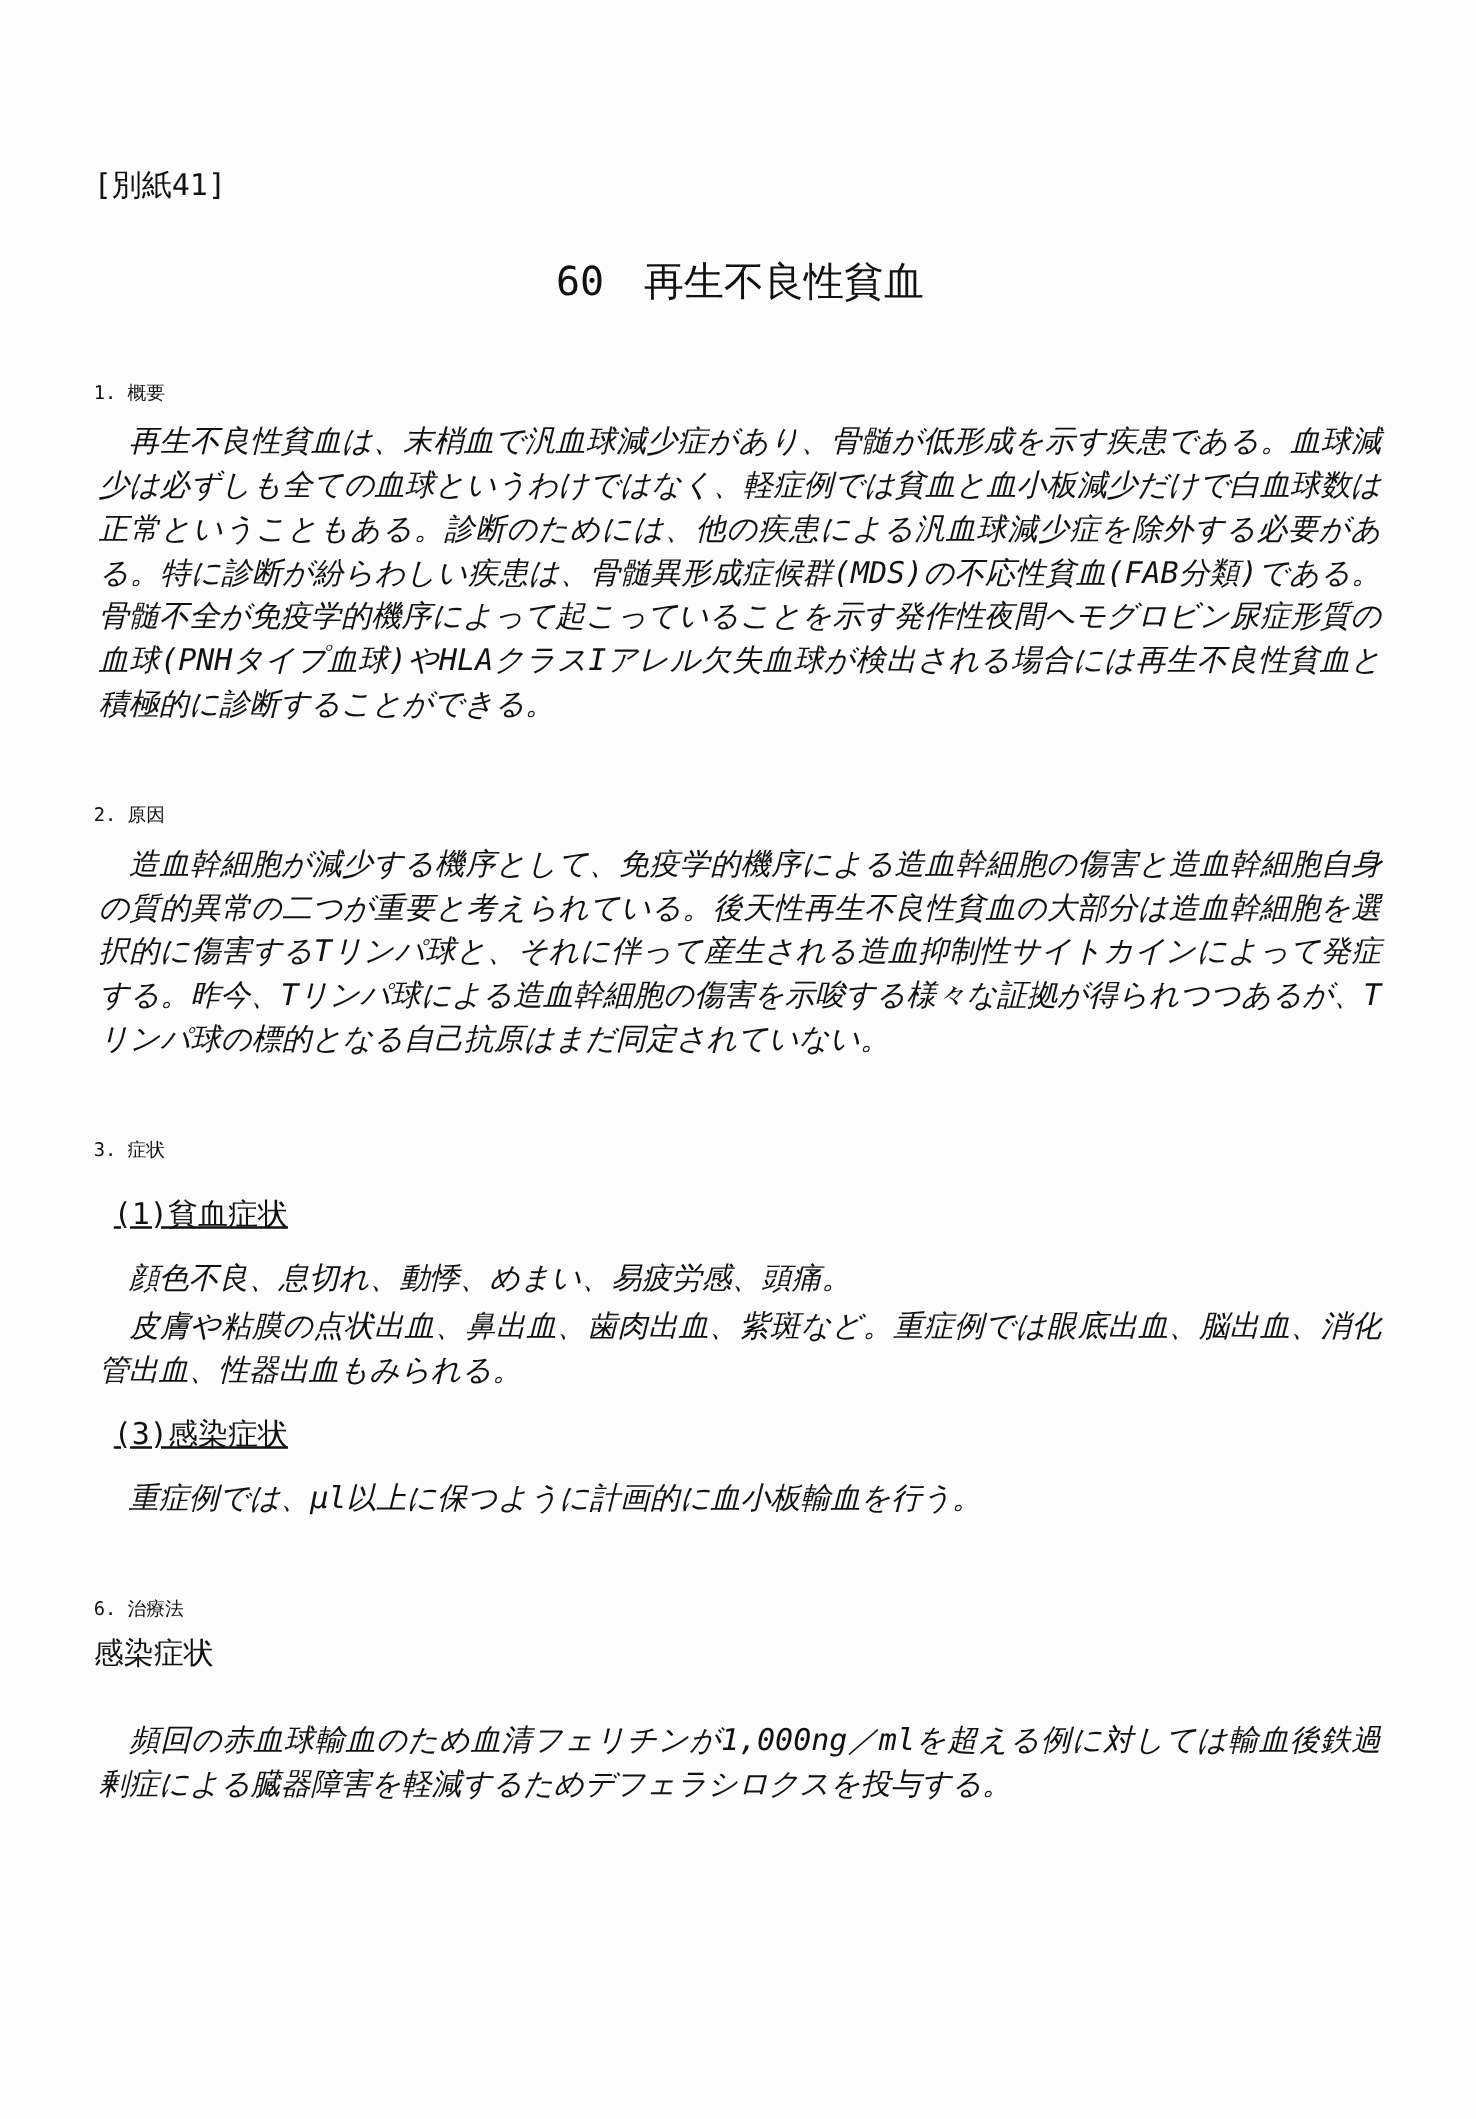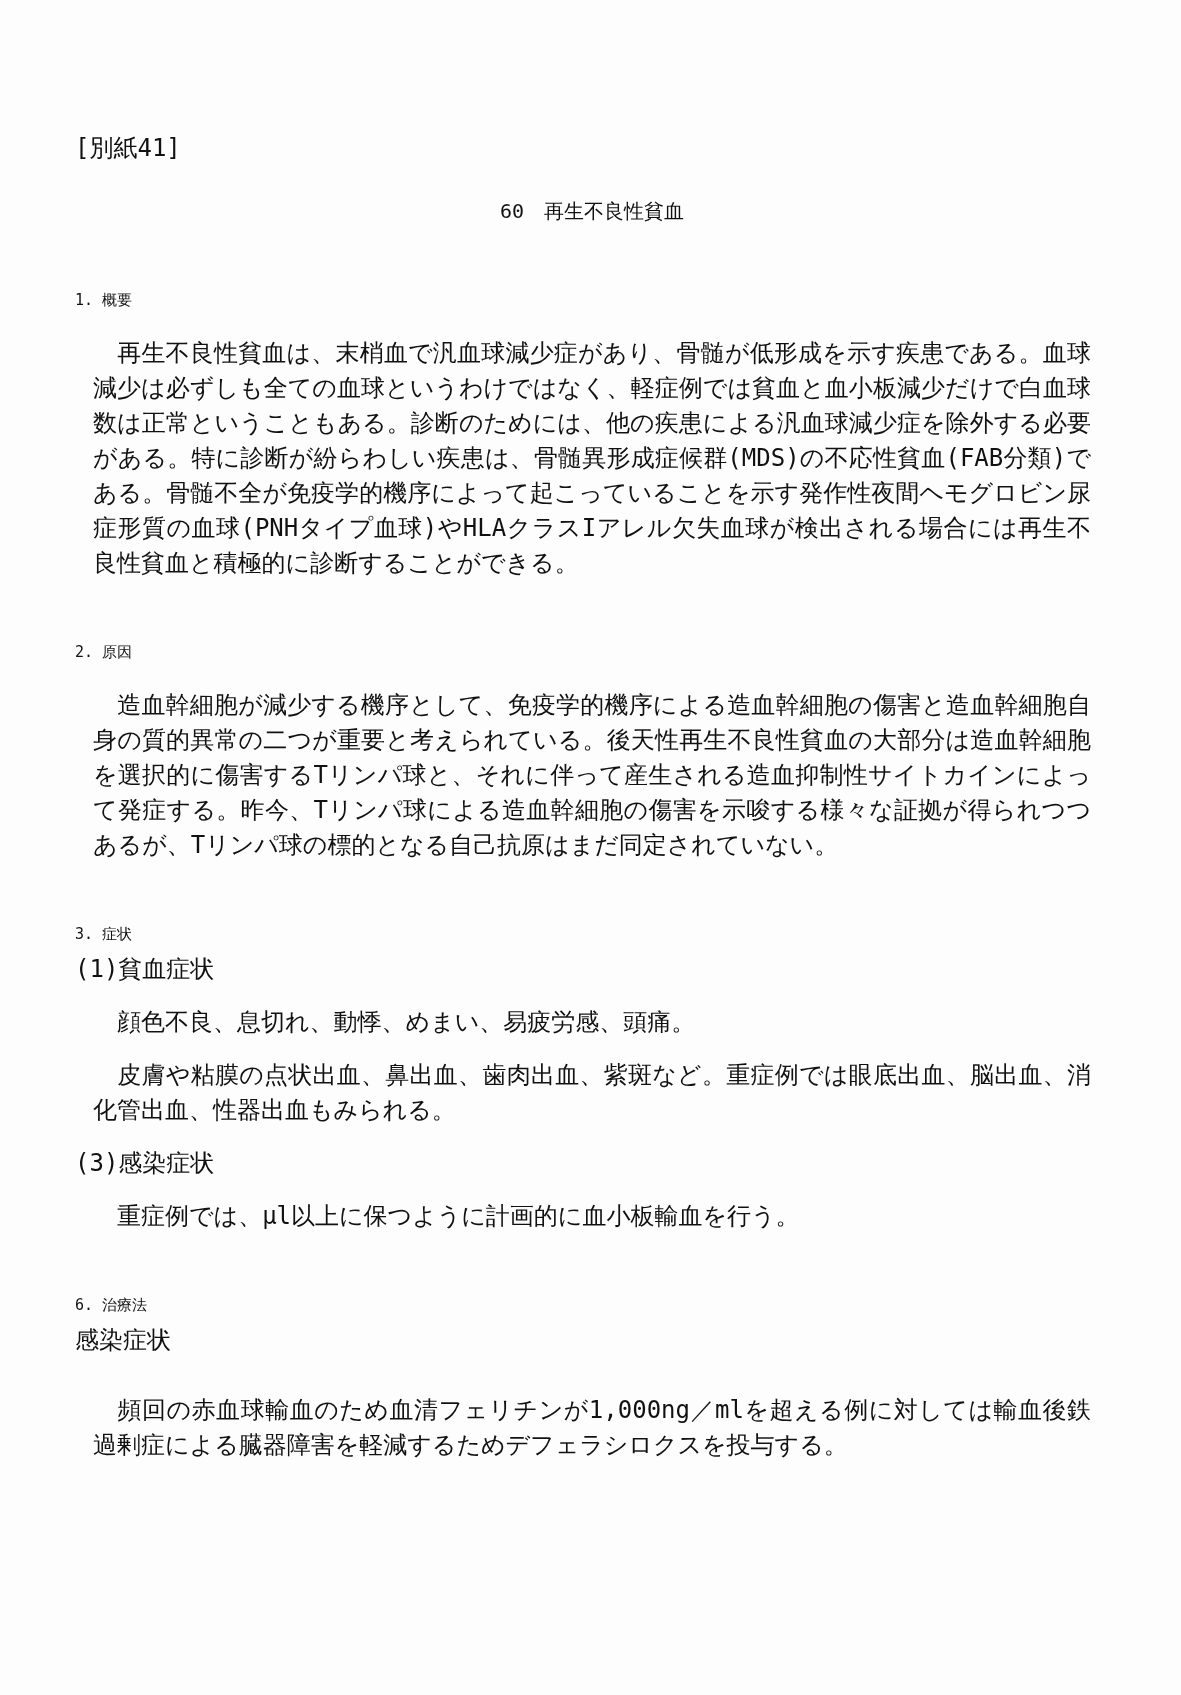--- a/index.html
+++ b/index.html
@@ -17,46 +17,48 @@
     font-family: "DejaVu Sans Mono", "Liberation Mono", monospace;
     font-size: 24px;
     line-height: 35px;
     font-weight: normal;
     padding: 131px 72px 60px 75px;
   }
   .attachment {
     text-align: left;
   }
   .doc-title {
-    margin: 28px 0 0 0;
-    font-size: 20px;
+    margin: 42px 0 0 0;
+    font-size: 32px;
     font-weight: normal;
     text-align: center;
   }
   section {
     display: block;
   }
   .heading {
     margin: 54px 0 0 0;
     font-size: 15px;
     font-weight: normal;
   }
   .subheading {
     margin: 0;
     font-weight: normal;
   }
   .para {
-    margin: 18px;
+    margin: 4px;
     text-align: justify;
+    font-style: italic;
   }
   .para.spaced {
     margin-top: 35px;
   }
   .sublabel {
-    margin: 0;
+    margin: 16px;
+    text-decoration: underline;
   }
 </style>
 </head>
 <body>
 
 <div class="page">
 
   <div class="attachment">[別紙41]</div>
 
   <h1 class="doc-title">60　再生不良性貧血</h1>

